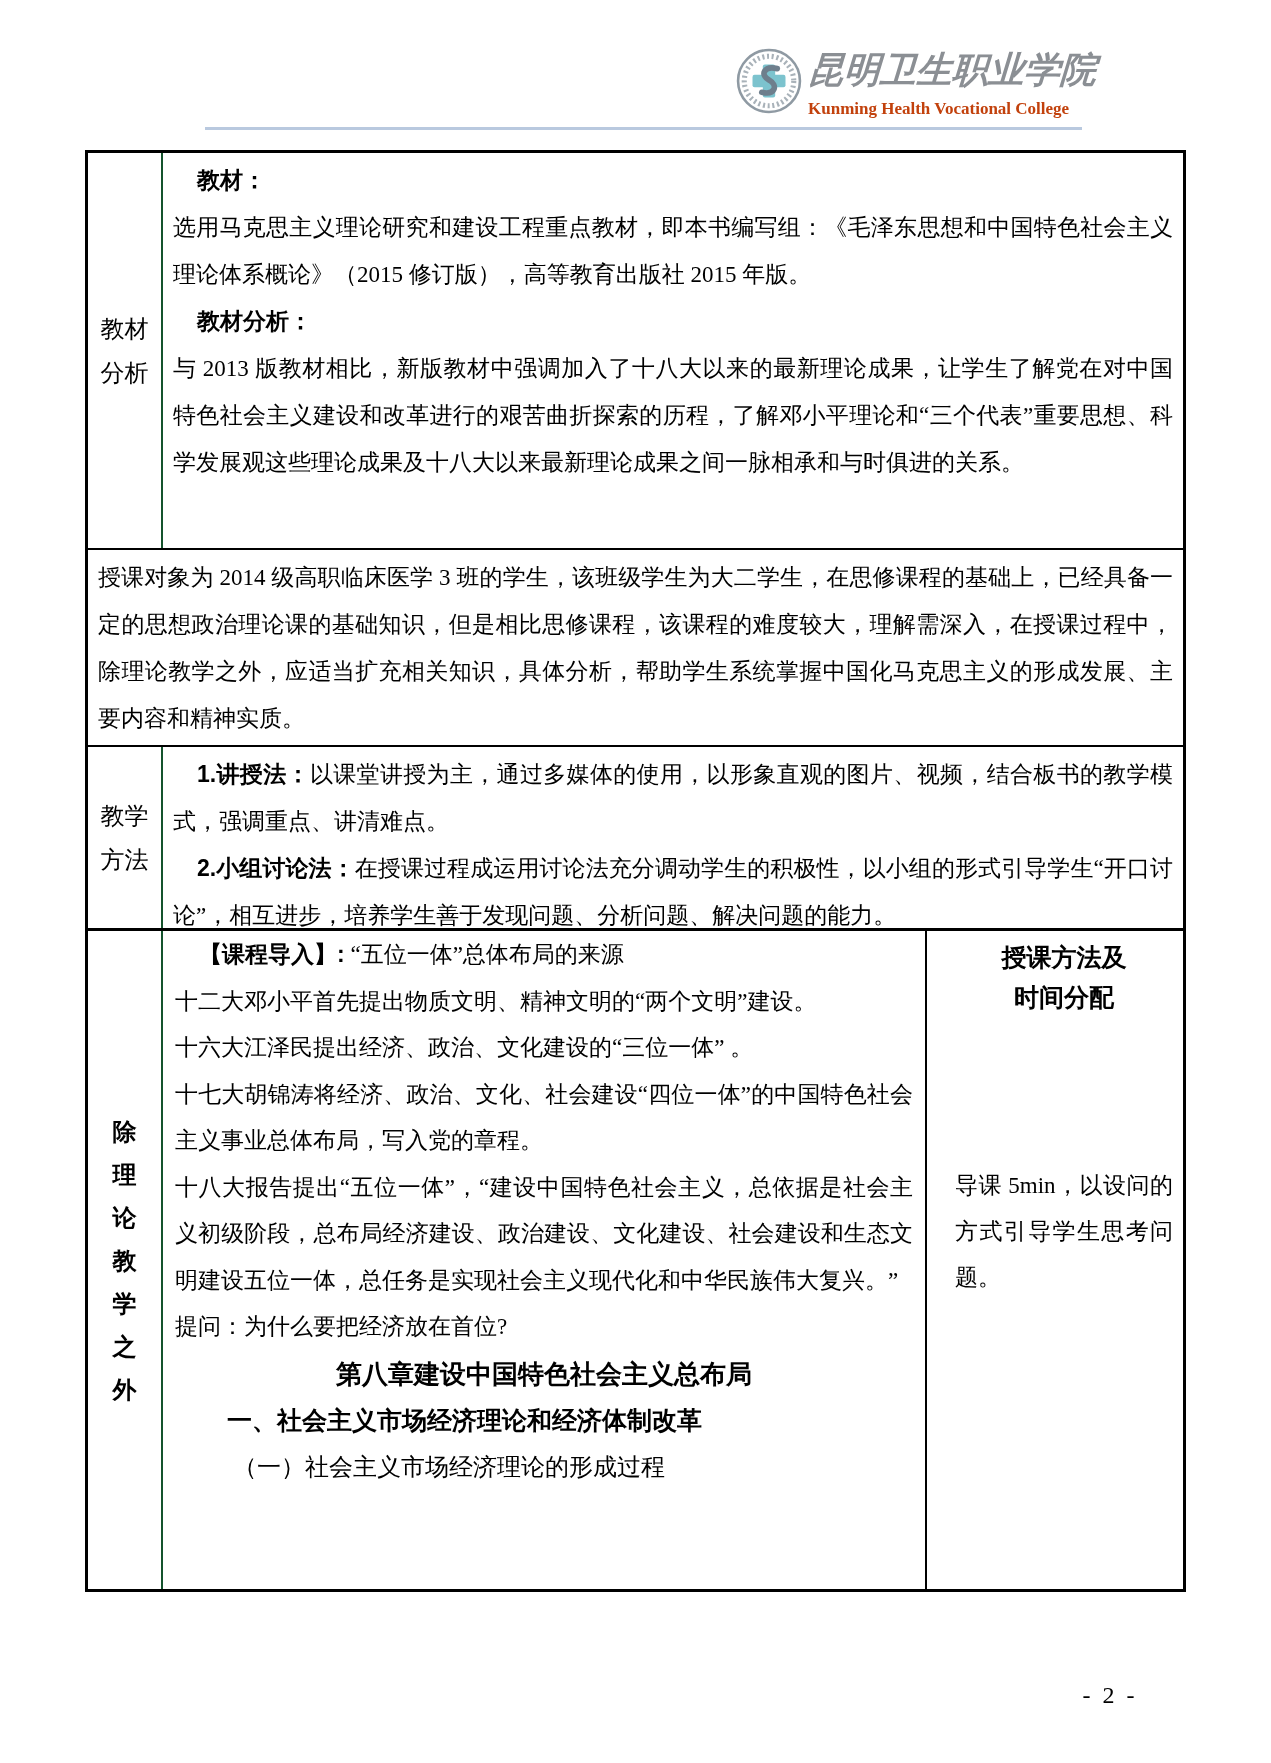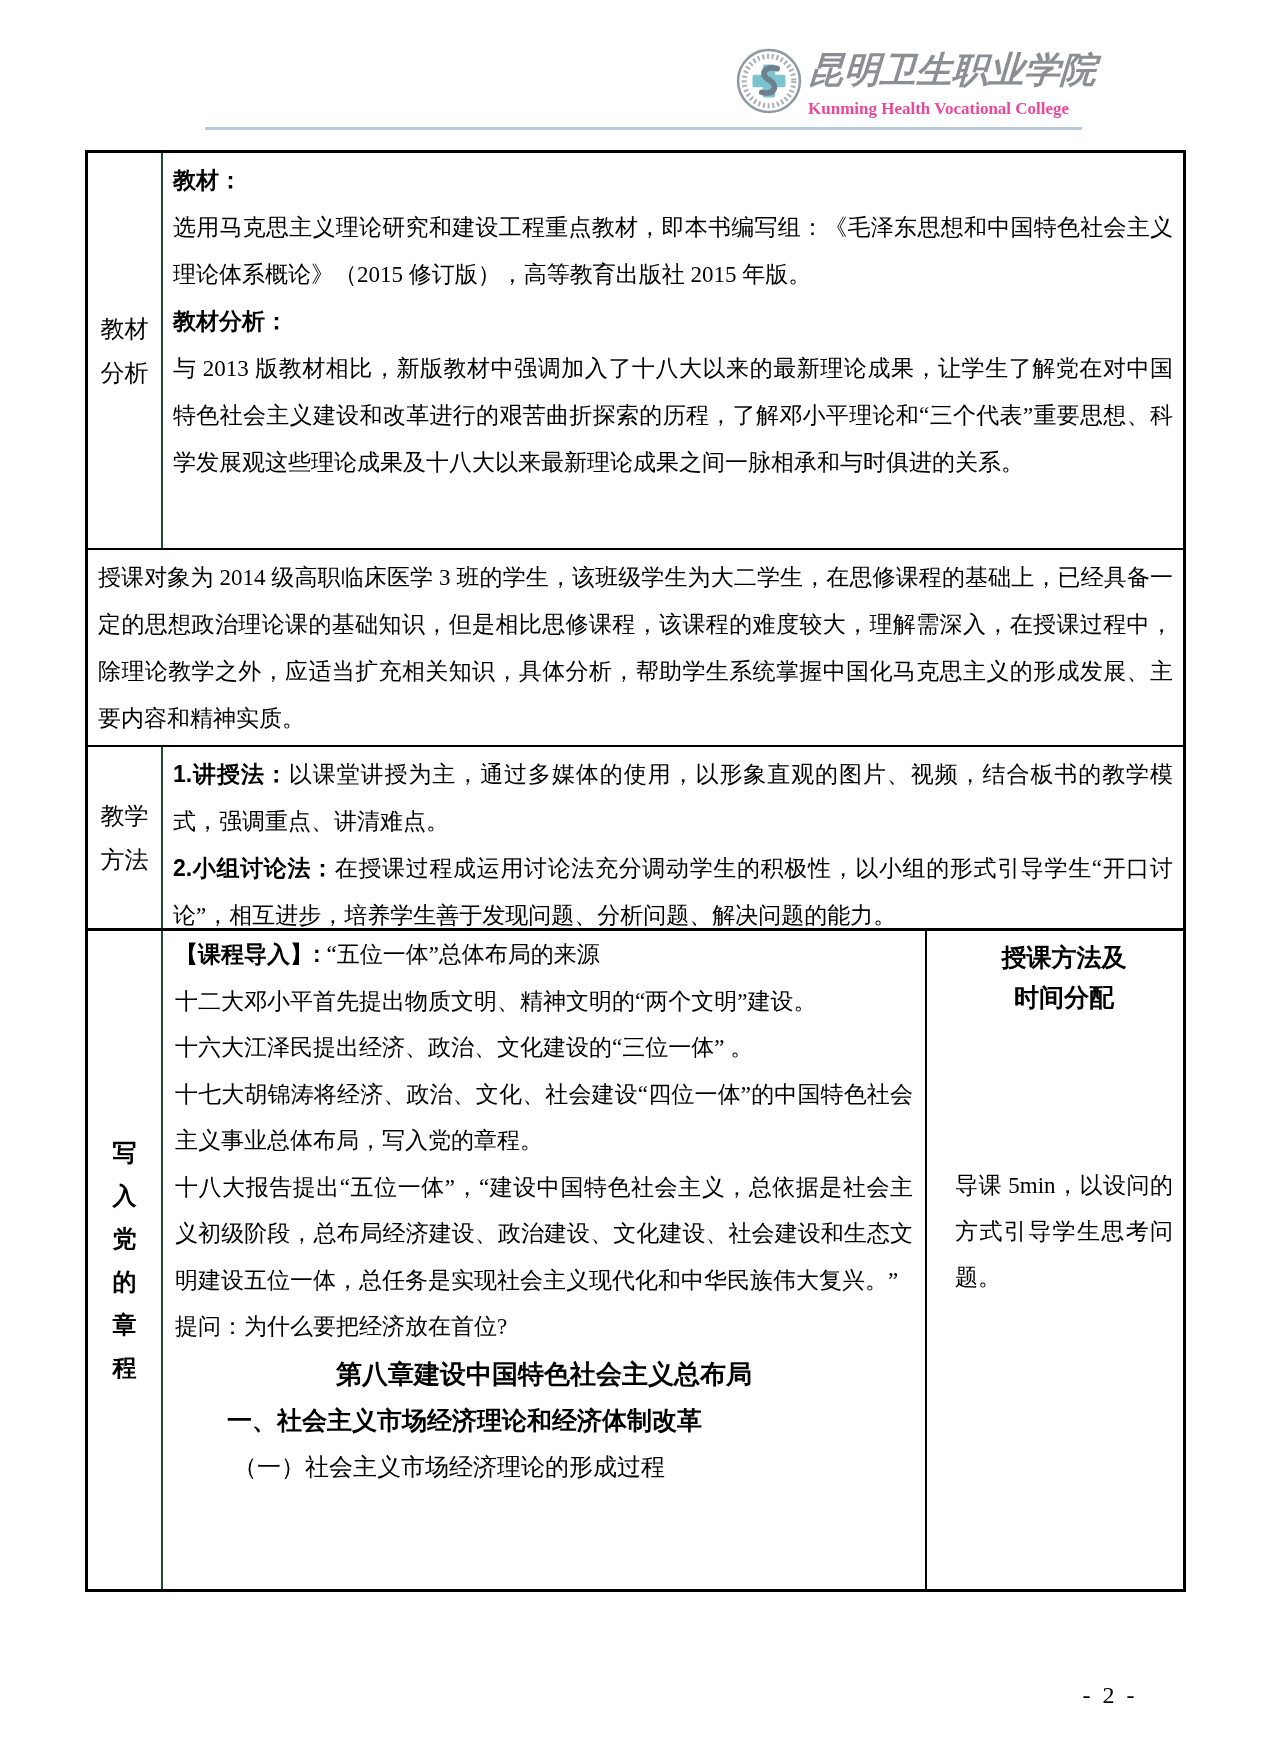--- a/index.html
+++ b/index.html
@@ -16,21 +16,21 @@
   .title-block { position: absolute; left: 808px; top: 46px; width: 280px; }
   .college-zh {
     font-family: "Liberation Serif", "DejaVu Serif", serif;
     font-size: 36px; font-weight: bold; font-style: italic;
     color: #8b8f94; letter-spacing: 0px; white-space: nowrap;
     transform: skewX(-3deg);
   }
   .college-en {
     margin-top: 4px;
     font-family: "Liberation Serif", "DejaVu Serif", serif;
-    font-size: 17px; font-weight: bold; color: #ec4899; white-space: nowrap;
+    font-size: 17px; font-weight: bold; color: #c2410c; white-space: nowrap;
   }
   .header-rule { position: absolute; left: 205px; top: 127px; width: 877px; height: 3px; background: #b9c9df; }
 
   
   .doc-table {
     position: absolute; left: 85px; top: 150px; width: 1101px;
     border: 3px solid #000; display: flex; flex-direction: column; background: #fff;
   }
   .trow { display: flex; overflow: hidden; }
   .trow + .trow { border-top: 2px solid #000; }
@@ -48,21 +48,21 @@
     font-size: 24px;
   }
   .label-text { width: 2em; word-break: break-all; line-height: 44px; }
   .row-process .label-text { width: 1em; font-weight: bold; line-height: 43px; }
 
   .content-cell {
     flex: 1 1 auto; padding: 4px 10px 0 10px; overflow: hidden;
     font-size: 23px; line-height: 47px; text-align: justify;
   }
   .content-cell p { margin: 0; }
-  .hei { font-family: "Liberation Sans", "DejaVu Sans", sans-serif; font-weight: bold; }
+  .hei { font-family: "Liberation Sans", "DejaVu Sans", sans-serif; font-weight: bold; margin-left: 24px; }
 
   
   .process-main { flex: 1 1 auto; padding: 0 12px 0 12px; overflow: hidden;
                   font-size: 23px; line-height: 46.5px; text-align: justify; }
   .process-main p { margin: 0; }
   .center-title { text-align: center; font-family: "Liberation Sans", "DejaVu Sans", sans-serif;
                   font-weight: bold; font-size: 26px; }
   .sub-title { padding-left: 52px; text-align: left;
                font-family: "Liberation Sans", "DejaVu Sans", sans-serif;
                font-weight: bold; font-size: 25px; }
@@ -131,21 +131,21 @@
           <span class="hei">1.讲授法：</span><span>以课堂讲授为主，通过多媒体的使用，以形象直观的图片、视频，结合板书的教学模式，强调重点、讲清难点。</span>
         </p>
         <p>
           <span class="hei">2.小组讨论法：</span><span>在授课过程成运用讨论法充分调动学生的积极性，以小组的形式引导学生“开口讨论”，相互进步，培养学生善于发现问题、分析问题、解决问题的能力。</span>
         </p>
       </div>
     </div>
 
     <div class="trow row-process">
       <div class="label-cell">
-        <div class="label-text">写入党的章程</div>
+        <div class="label-text">除理论教学之外</div>
       </div>
       <div class="process-main">
         <p>
           <span class="hei">【课程导入】:</span><span> “五位一体”总体布局的来源</span>
         </p>
         <p>十二大邓小平首先提出物质文明、精神文明的“两个文明”建设。</p>
         <p>十六大江泽民提出经济、政治、文化建设的“三位一体” 。</p>
         <p>十七大胡锦涛将经济、政治、文化、社会建设“四位一体”的中国特色社会主义事业总体布局，写入党的章程。</p>
         <p>十八大报告提出“五位一体”，“建设中国特色社会主义，总依据是社会主义初级阶段，总布局经济建设、政治建设、文化建设、社会建设和生态文明建设五位一体，总任务是实现社会主义现代化和中华民族伟大复兴。”</p>
         <p>提问：为什么要把经济放在首位?</p>

